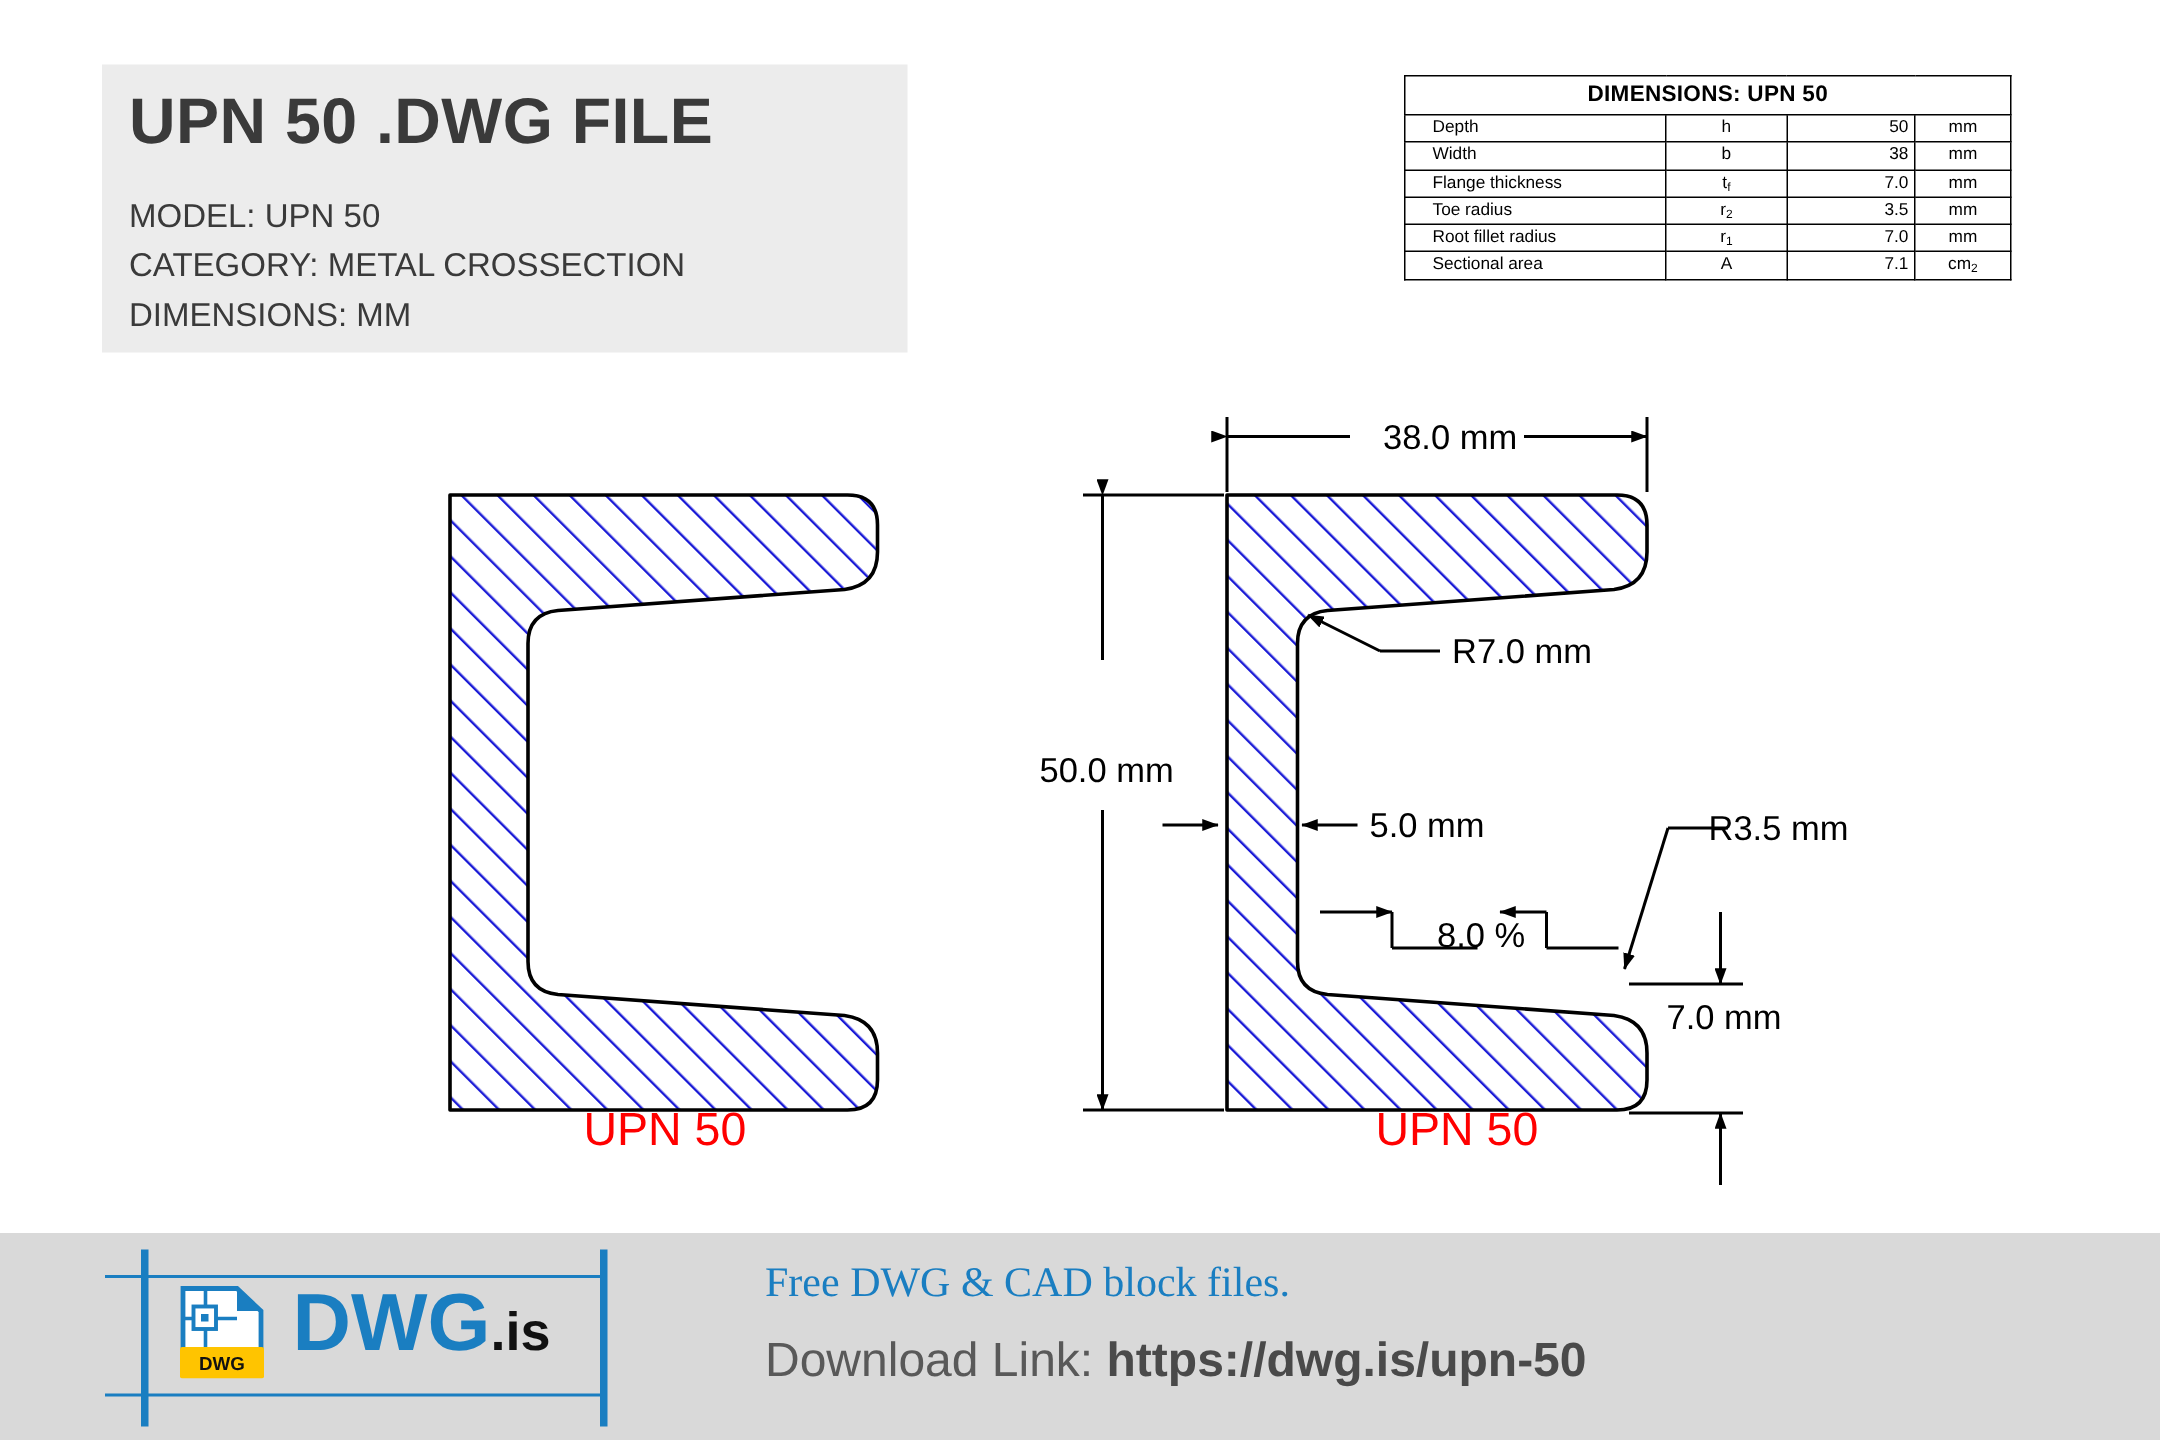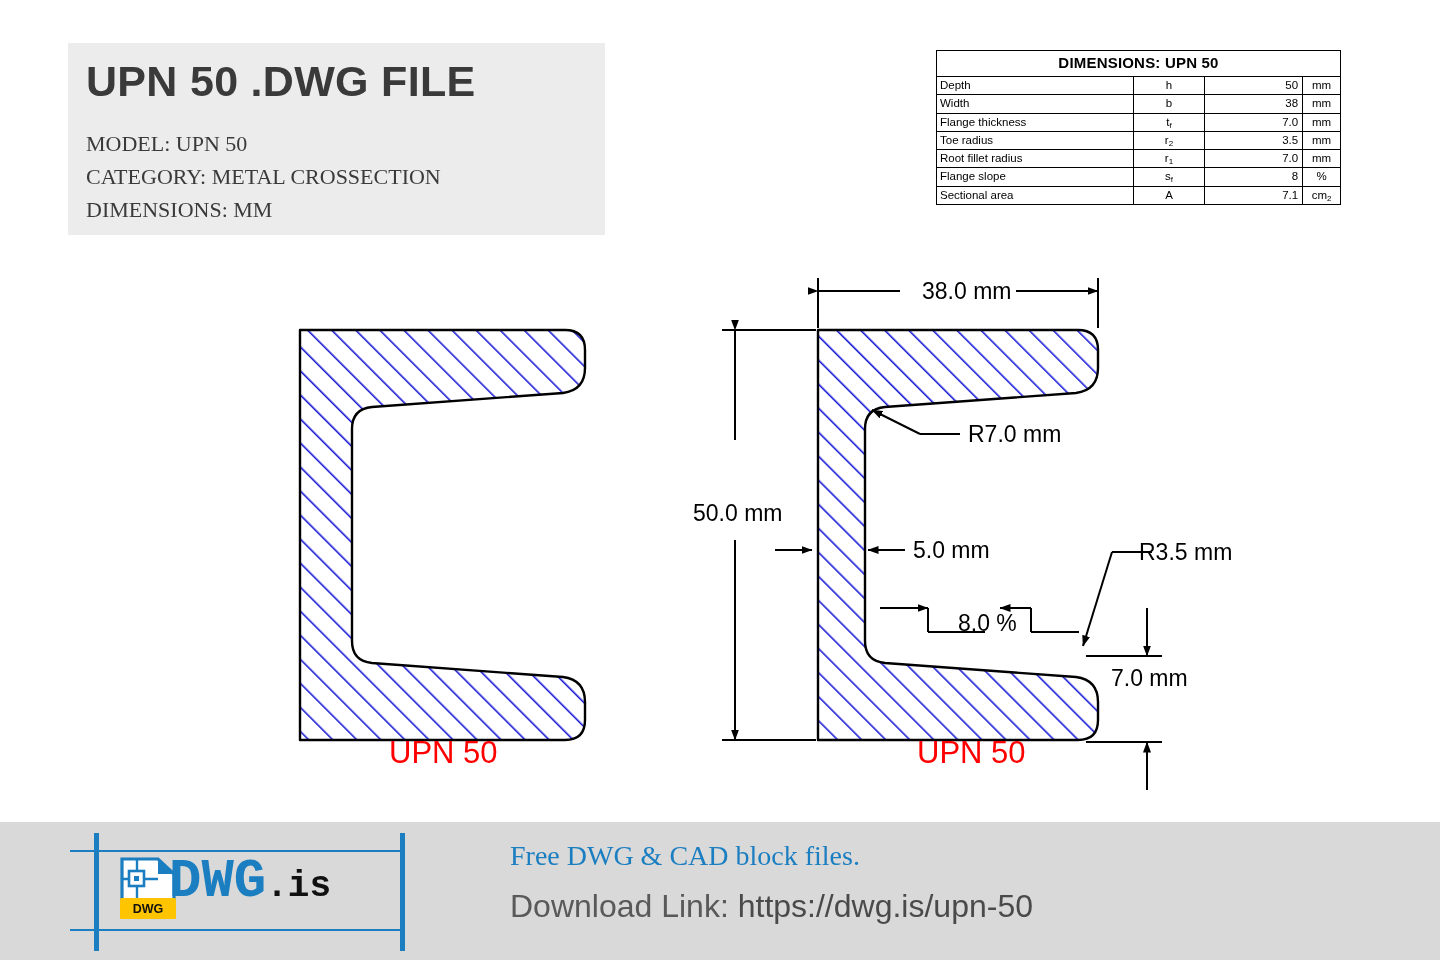--- a/index.html
+++ b/index.html
@@ -15,36 +15,36 @@
     left:68px;top:43px;width:537px;height:192px;
     background:#ececec;
   }
   #page-title{
     left:86px;top:57px;width:520px;
     font-size:43px;font-weight:bold;color:#3a3a3a;
     letter-spacing:0.3px;white-space:nowrap;
   }
   .meta-line{
     left:86px;width:520px;
-    font-size:22px;color:#3a3a3a;white-space:nowrap;font-family:Liberation Serif, serif;
+    font-size:22px;color:#3a3a3a;white-space:nowrap;
   }
   #meta-model{top:131px;}
   #meta-category{top:164px;}
   #meta-dimensions{top:197px;}
 
   
   #dims-table{
     left:936px;top:50px;width:405px;
     border-collapse:collapse;
     font-size:11.5px;color:#000;
     background:#fff;
   }
   #dims-table td,#dims-table th{
     border:1.6px solid #000;
-    padding:1px 3px;
+    padding:1px 18px;
     line-height:1.33;
     font-weight:normal;
   }
   #dims-table thead th{
     font-size:15px;font-weight:bold;text-align:center;
     padding:2px 0 3px 0;letter-spacing:.2px;margin-left:32px;
   }
   .c-label{width:205px;text-align:left;}
   .c-sym{width:70px;text-align:center;}
   .c-val{width:98px;text-align:right;padding-right:4px!important;}
@@ -69,35 +69,35 @@
   
   .cross-v{background:#1a7ec1;width:5px;}
   .cross-h{background:#1a7ec1;height:2px;}
   #cross-v-left{left:94px;top:833px;height:118px;}
   #cross-v-right{left:400px;top:833px;height:118px;}
   #cross-h-top{left:70px;top:850px;width:330px;}
   #cross-h-bottom{left:70px;top:929px;width:330px;}
 
   #dwg-file-icon{left:120px;top:857px;width:56px;height:62px;}
   #dwg-wordmark{
-    left:169px;top:855px;
+    left:195px;top:855px;
     font-size:54px;font-weight:bold;color:#1a7ec1;
-    white-space:nowrap;line-height:1;font-family:Liberation Mono, monospace;
+    white-space:nowrap;line-height:1;
   }
   #dwg-wordmark .tld{font-size:36px;color:#111;}
 
   #footer-tagline{
     left:510px;top:840px;
     font-size:28px;color:#1a7ec1;white-space:nowrap;font-family:Liberation Serif, serif;
   }
   #footer-download{
     left:510px;top:888px;
     font-size:32px;color:#595959;white-space:nowrap;
   }
-  #footer-download .url{font-weight:normal;color:#4a4a4a;}
+  #footer-download .url{font-weight:bold;color:#4a4a4a;}
 </style>
 </head>
 <body>
 
 <div class="abs" id="title-banner"></div>
 <div class="abs" id="page-title">UPN 50 .DWG FILE</div>
 <div class="abs meta-line" id="meta-model">MODEL:  UPN 50</div>
 <div class="abs meta-line" id="meta-category">CATEGORY:  METAL CROSSECTION</div>
 <div class="abs meta-line" id="meta-dimensions">DIMENSIONS:  MM</div>
 
@@ -130,26 +130,20 @@
         <td class="c-label">Toe radius</td>
         <td class="c-sym">r<sub>2</sub></td>
         <td class="c-val">3.5</td>
         <td class="c-unit">mm</td>
       </tr>
       <tr>
         <td class="c-label">Root fillet radius</td>
         <td class="c-sym">r<sub>1</sub></td>
         <td class="c-val">7.0</td>
         <td class="c-unit">mm</td>
-      </tr>
-      <tr>
-        <td class="c-label">Flange slope</td>
-        <td class="c-sym">s<sub>f</sub></td>
-        <td class="c-val">8</td>
-        <td class="c-unit">%</td>
       </tr>
       <tr>
         <td class="c-label">Sectional area</td>
         <td class="c-sym">A</td>
         <td class="c-val">7.1</td>
         <td class="c-unit">cm<sub>2</sub></td>
       </tr>
     </tbody>
 </table>
 

